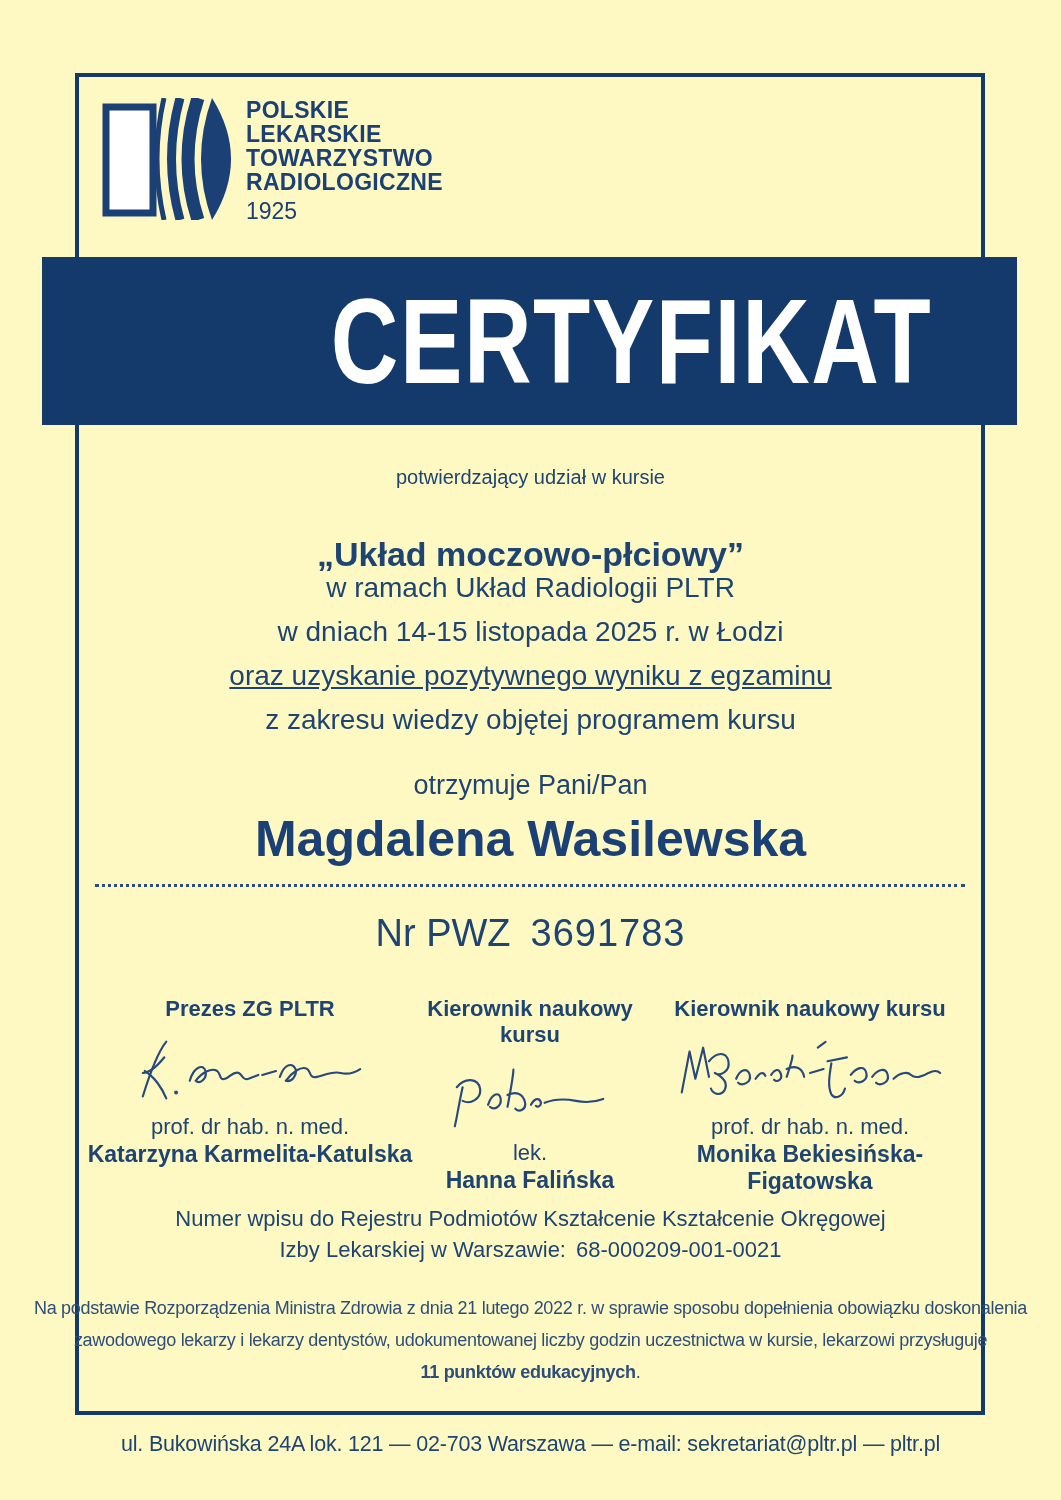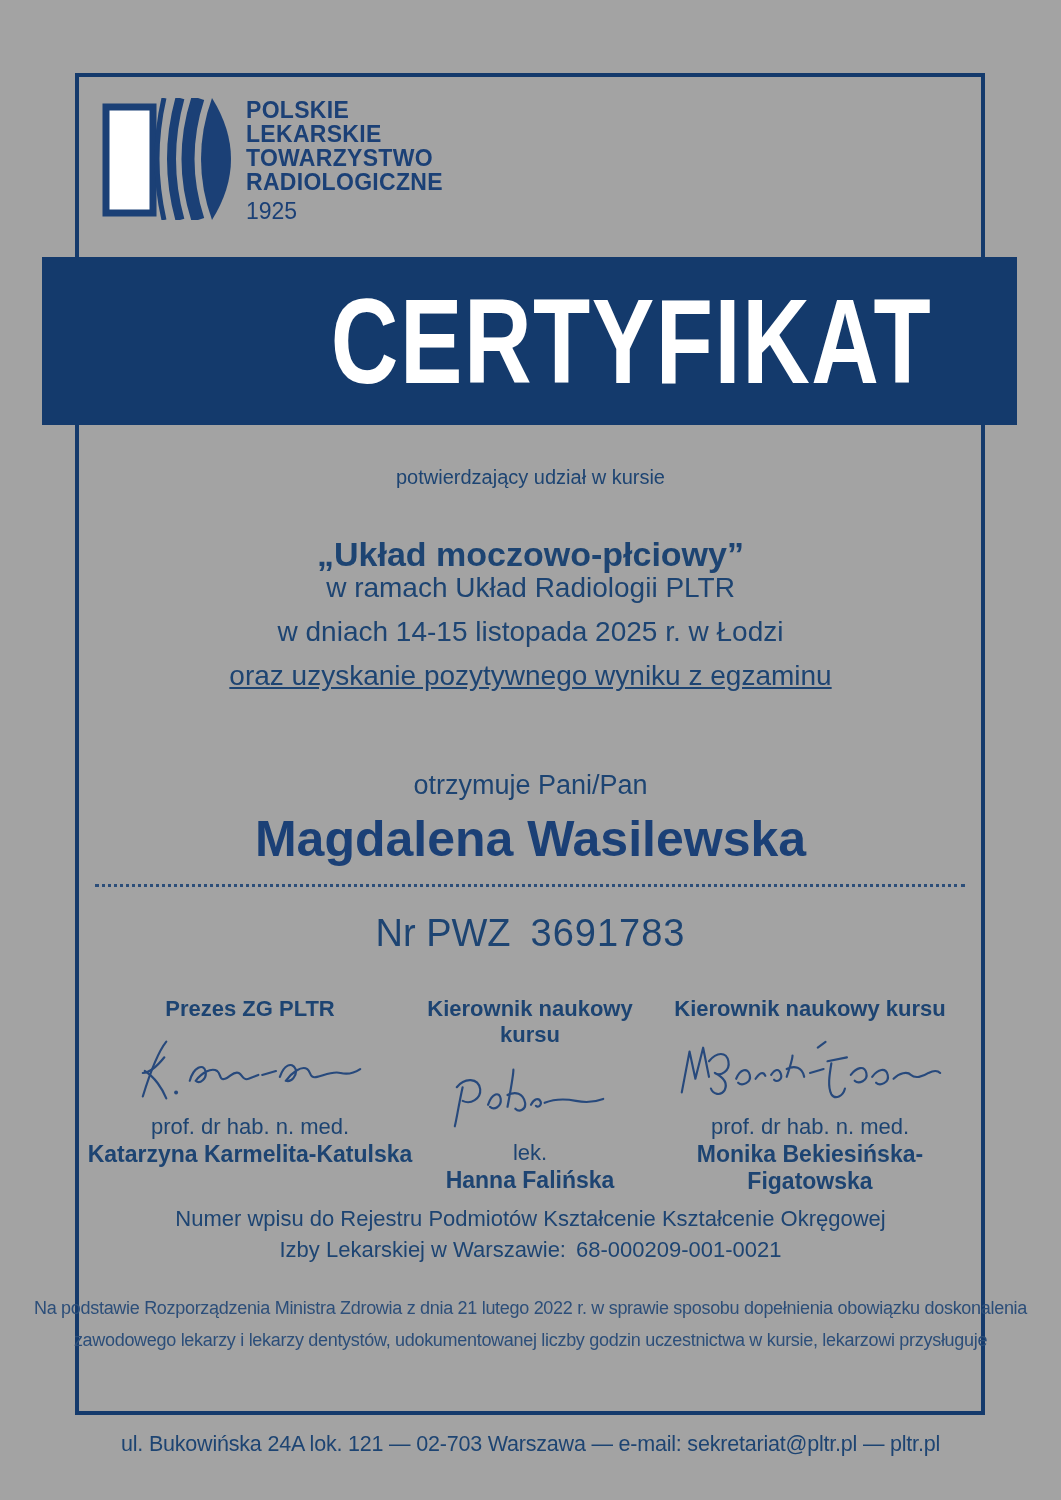--- a/index.html
+++ b/index.html
@@ -1,17 +1,17 @@
 <!DOCTYPE html>
 <html><head>
 <meta charset="utf-8">
 <style>
   html,body{margin:0;padding:0;background:#ffffff;}
   body{width:1061px;height:1500px;font-family:"Liberation Sans",sans-serif;}
-  .page{position:relative;width:1061px;height:1500px;background:#a3a3a3;overflow:hidden;color:#1d4472;}
+  .page{position:relative;width:1061px;height:1500px;background:#fef9c3;overflow:hidden;color:#1d4472;}
 
   
   .frame{position:absolute;left:75px;top:73px;width:902px;height:1334px;border:4px solid #143a6c;background:transparent;}
 
   
   .logo{position:absolute;left:100px;top:98px;display:flex;gap:14px;align-items:flex-start;z-index:1;}
   .logo-icon{width:132px;height:122px;}
   .logo-text{font-weight:bold;font-size:23px;line-height:24px;color:#1b4076;letter-spacing:.3px;}
   .logo-year{font-weight:normal;font-size:23px;margin-top:4px;color:#1b4076;}
 
@@ -88,20 +88,21 @@
 
   <div class="banner">
     <div class="banner-title">CERTYFIKAT</div>
   </div>
 
   <div class="cline intro">potwierdzający udział w kursie</div>
   <div class="cline course">„Układ moczowo-płciowy”</div>
   <div class="cline program">w ramach Układ Radiologii PLTR</div>
   <div class="cline dates">w dniach 14-15 listopada 2025 r. w Łodzi</div>
   <div class="cline exam1">oraz uzyskanie pozytywnego wyniku z egzaminu</div>
+  <div class="cline exam2">z zakresu wiedzy objętej programem kursu</div>
   <div class="cline receives">otrzymuje Pani/Pan</div>
   <div class="cline name">Magdalena Wasilewska</div>
 
   <div class="dotted"></div>
 
   <div class="cline pwz">
     <span>Nr PWZ</span><span class="num">3691783</span>
   </div>
 
   <div class="sig-row">
@@ -155,16 +156,19 @@
 
   </div>
 
   <div class="cline registry1">Numer wpisu do Rejestru Podmiotów Kształcenie Kształcenie Okręgowej</div>
   <div class="cline registry2">
     <span>Izby Lekarskiej w Warszawie:</span><span class="val">68-000209-001-0021</span>
   </div>
 
   <div class="cline legal legal1">Na podstawie Rozporządzenia Ministra Zdrowia z dnia 21 lutego 2022 r. w sprawie sposobu dopełnienia obowiązku doskonalenia</div>
   <div class="cline legal legal2">zawodowego lekarzy i lekarzy dentystów, udokumentowanej liczby godzin uczestnictwa w kursie, lekarzowi przysługuje</div>
+  <div class="cline legal legal3">
+    <span class="pts">11 punktów edukacyjnych</span><span>.</span>
+  </div>
 
   <div class="cline footer">ul. Bukowińska 24A lok. 121 — 02-703 Warszawa — e-mail: sekretariat@pltr.pl — pltr.pl</div>
 
 </div>
 
 </body></html>

